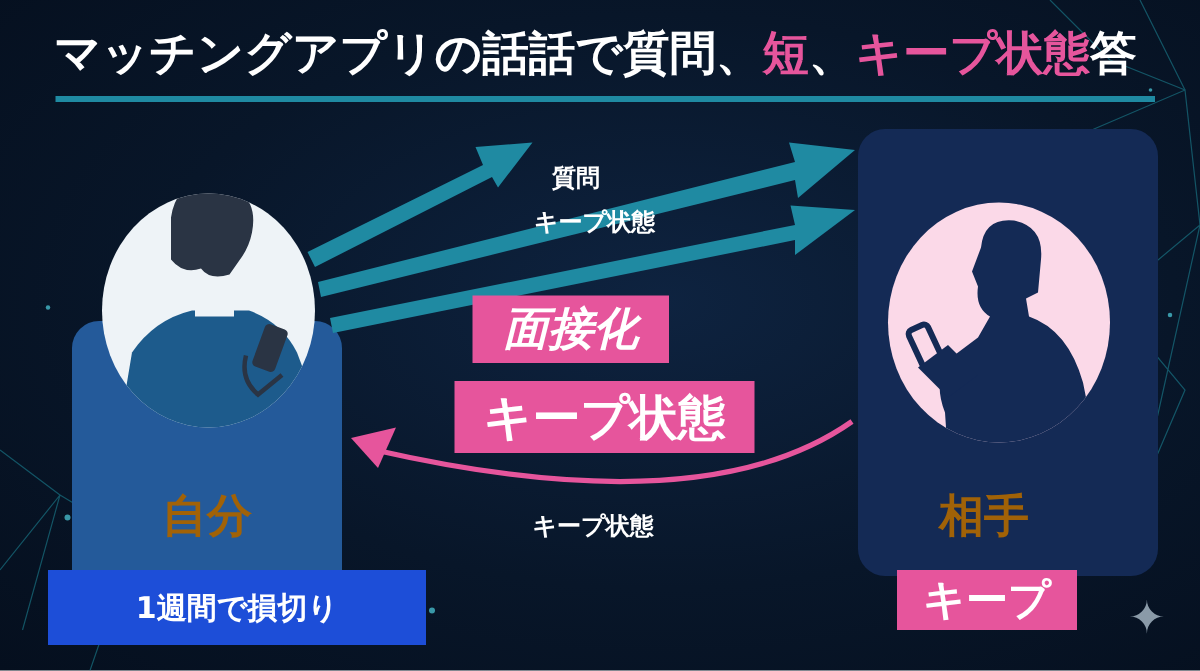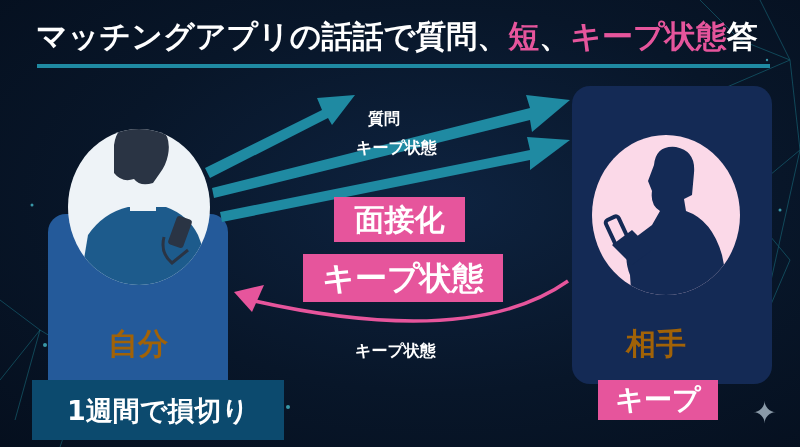--- a/index.html
+++ b/index.html
@@ -8,23 +8,23 @@
     font-family: "DejaVu Sans", "Liberation Sans", sans-serif; font-weight:bold; }
   .abs { position:absolute; }
   #title { left:36px; top:14px; font-size:31px; color:#ffffff; letter-spacing:0px; white-space:nowrap; line-height:44px; }
   #title .pk { color:#e6559c; }
   #underline { left:37px; top:64px; width:733px; height:4px; background:#1f8aa2; }
   #bg-lines { left:0; top:0; }
   .card-left { left:48px; top:214px; width:180px; height:167px; background:#245a9a; border-radius:18px 18px 0 0; }
   .card-right { left:572px; top:86px; width:200px; height:298px; background:#142a55; border-radius:18px; }
   .label { color:#a16207; font-size:30px; text-align:center; }
   .badge { color:#fff; text-align:center; line-height:1; display:flex; align-items:center; justify-content:center; }
-  #badge-left { left:32px; top:380px; width:252px; height:60px; background:#0c4a6e; font-size:27px; }
+  #badge-left { left:32px; top:380px; width:252px; height:50px; background:#1d4ed8; font-size:20px; }
   #badge-right { left:598px; top:380px; width:120px; height:40px; background:#e6559c; font-size:28px; }
-  #pink1 { left:334px; top:197px; width:131px; height:45px; background:#e6559c; font-size:30px; }
+  #pink1 { left:315px; top:197px; width:131px; height:45px; background:#e6559c; font-size:30px;font-style:italic; }
   #pink2 { left:303px; top:254px; width:200px; height:48px; background:#e6559c; font-size:32px; }
   .arrow-label { color:#fff; font-size:16px; }
   #lbl-q { left:368px; top:92px;margin-top:17px; }
   #lbl-t { left:356px; top:138px; }
   #lbl-s { left:355px; top:341px; font-size:16px; }
   #sparkle { left:752px; top:398px; color:#8a9aa8; font-size:30px; line-height:1; }
 </style>
 </head>
 <body>
 

